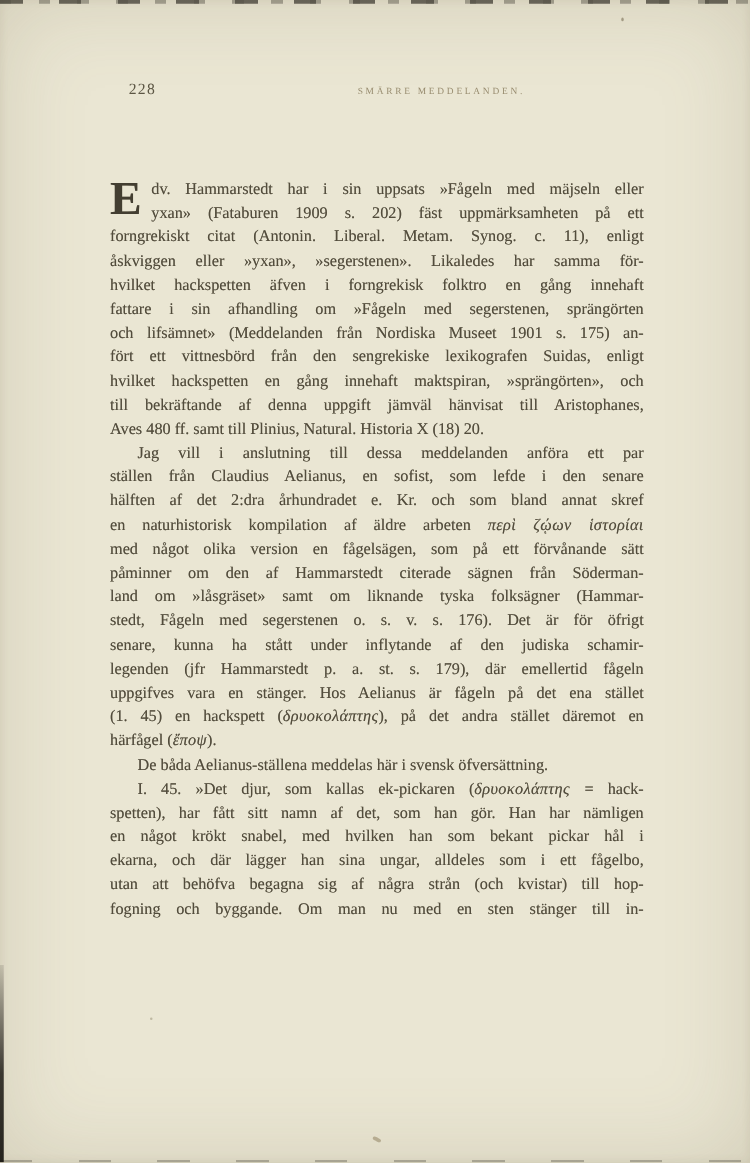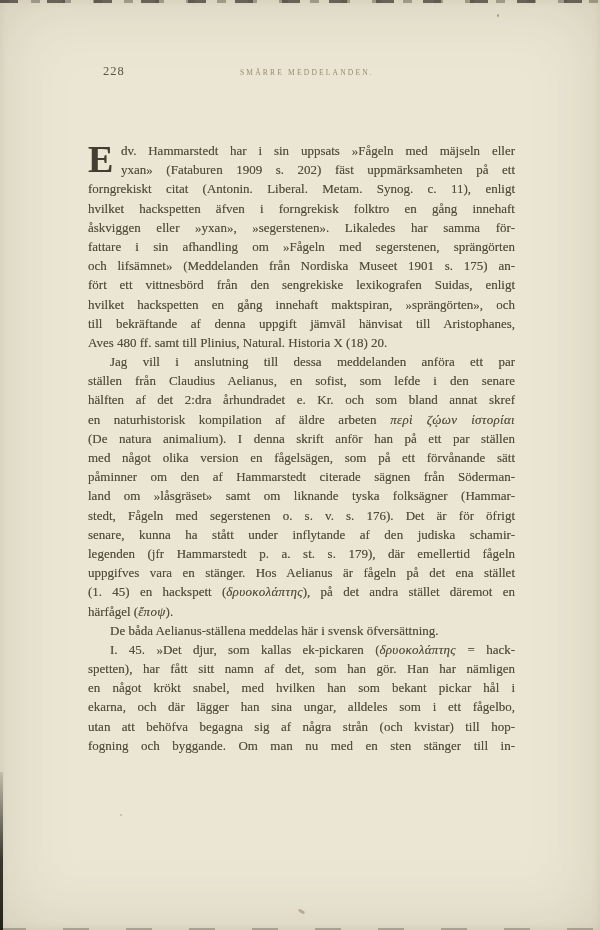--- a/index.html
+++ b/index.html
@@ -37,21 +37,21 @@
   .speck.s1{left:497px;top:14px;width:2px;height:3px;opacity:.55;}
   .speck.s2{left:298px;top:910px;width:7px;height:3px;opacity:.5;background:#8a7a58;transform:rotate(28deg);border-radius:40%;}
   .speck.s3{left:120px;top:814px;width:2px;height:2px;opacity:.35;}
 
   .header-row{position:absolute;top:64px;left:0;width:600px;height:16px;}
   .page-number{
     position:absolute;left:103px;top:0;
     font-size:12.5px;color:#5c5644;letter-spacing:1px;
   }
   .running-header{
-    position:absolute;left:240px;top:4px;width:180px;text-align:left;
+    position:absolute;left:240px;top:4px;width:180px;text-align:right;
     font-size:7.5px;color:#978b6e;letter-spacing:2.2px;white-space:nowrap;
   }
   .page-title{
     position:absolute;top:105px;left:88px;width:427px;
     text-align:center;
     font-family:"Liberation Sans", sans-serif;
     font-weight:bold;font-size:14px;letter-spacing:0.4px;
     color:#3e392f;
   }
   .body-text{
@@ -91,35 +91,34 @@
     <span class="running-header">SMÄRRE MEDDELANDEN.</span>
   </div>
 
 
   <div class="body-text">
       <div class="para">
         <span class="dropcap">E</span>
         <div class="line dc-clear">dv. Hammarstedt har i sin uppsats »Fågeln med mäjseln eller</div>
         <div class="line dc-clear">yxan» (Fataburen 1909 s. 202) fäst uppmärksamheten på ett</div>
         <div class="line">forngrekiskt citat (Antonin. Liberal. Metam. Synog. c. 11), enligt</div>
+        <div class="line">åskviggen eller »yxan», »segerstenen». Likaledes har samma för-</div>
         <div class="line">hvilket hackspetten äfven i forngrekisk folktro en gång innehaft</div>
-        <div class="line">åskviggen eller »yxan», »segerstenen». Likaledes har samma för-</div>
         <div class="line">fattare i sin afhandling om »Fågeln med segerstenen, sprängörten</div>
         <div class="line">och lifsämnet» (Meddelanden från Nordiska Museet 1901 s. 175) an-</div>
         <div class="line">fört ett vittnesbörd från den sengrekiske lexikografen Suidas, enligt</div>
         <div class="line">hvilket hackspetten en gång innehaft maktspiran, »sprängörten», och</div>
         <div class="line">till bekräftande af denna uppgift jämväl hänvisat till Aristophanes,</div>
         <div class="line no-just">Aves 480 ff. samt till Plinius, Natural. Historia X (18) 20.</div>
       </div>
       <div class="para">
         <div class="line indent">Jag vill i anslutning till dessa meddelanden anföra ett par</div>
         <div class="line">ställen från Claudius Aelianus, en sofist, som lefde i den senare</div>
         <div class="line">hälften af det 2:dra århundradet e. Kr. och som bland annat skref</div>
         <div class="line">en naturhistorisk kompilation af äldre arbeten <i class="greek">περὶ ζῴων ἱστορίαι</i></div>
-        <div class="line">(De natura animalium).  I denna skrift anför han på ett par ställen</div>
         <div class="line">med något olika version en fågelsägen, som på ett förvånande sätt</div>
         <div class="line">påminner om den af Hammarstedt citerade sägnen från Söderman-</div>
         <div class="line">land om »låsgräset» samt om liknande tyska folksägner (Hammar-</div>
         <div class="line">stedt, Fågeln med segerstenen o. s. v. s. 176).  Det är för öfrigt</div>
         <div class="line">senare, kunna ha stått under inflytande af den judiska schamir-</div>
         <div class="line">legenden (jfr Hammarstedt p. a. st. s. 179), där emellertid fågeln</div>
         <div class="line">uppgifves vara en stänger.  Hos Aelianus är fågeln på det ena stället</div>
         <div class="line">(1. 45) en hackspett (<i class="greek">δρυοκολάπτης</i>), på det andra stället däremot en</div>
         <div class="line no-just">härfågel (<i class="greek">ἔποψ</i>).</div>
       </div>

